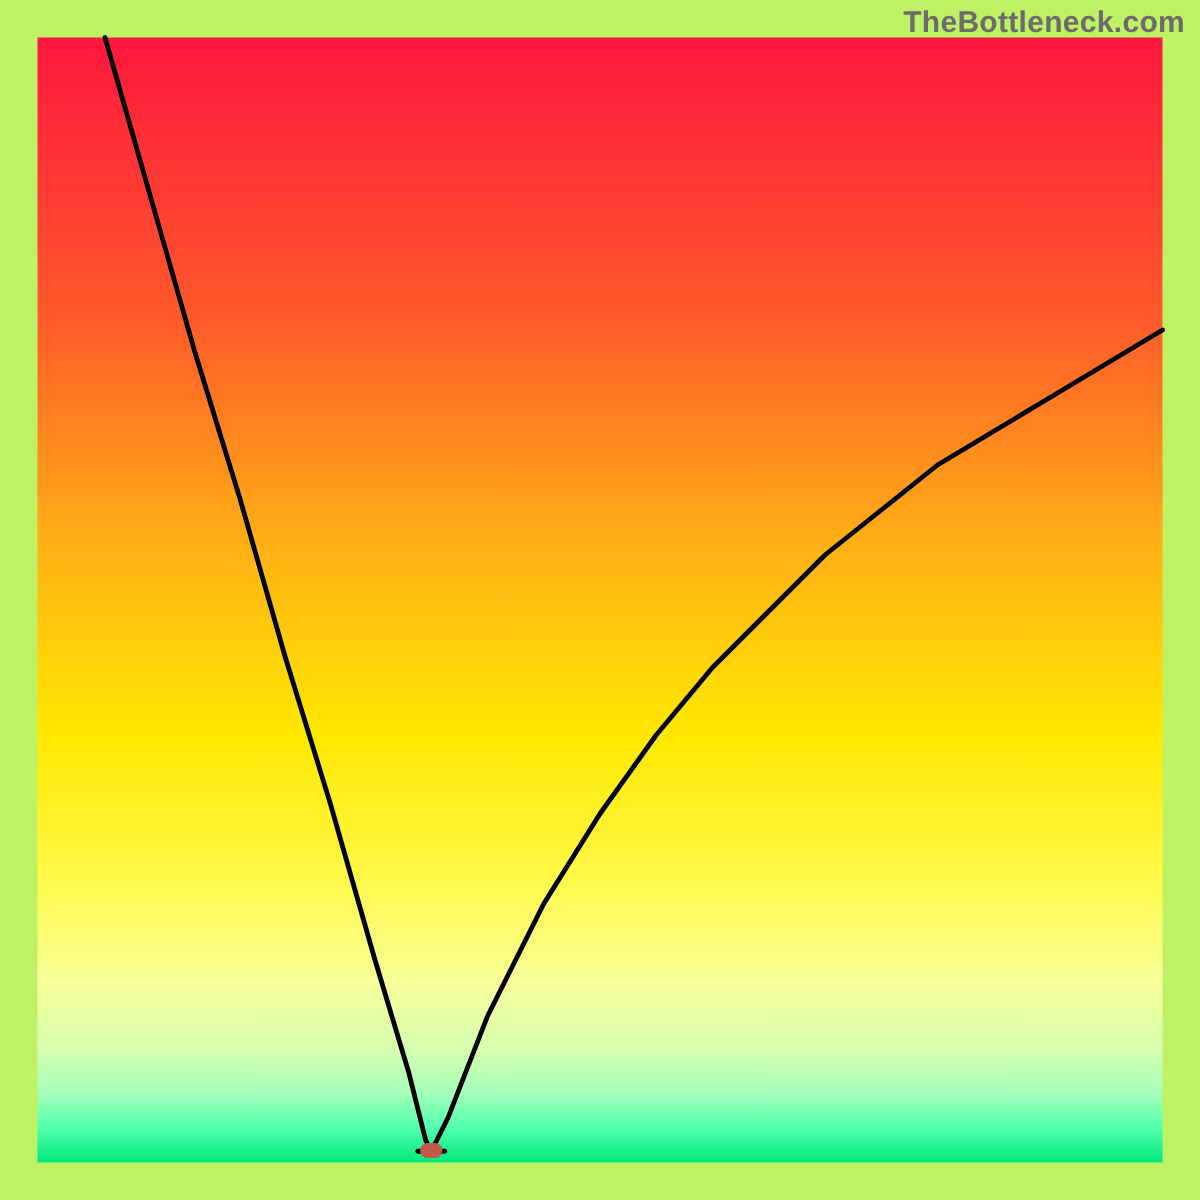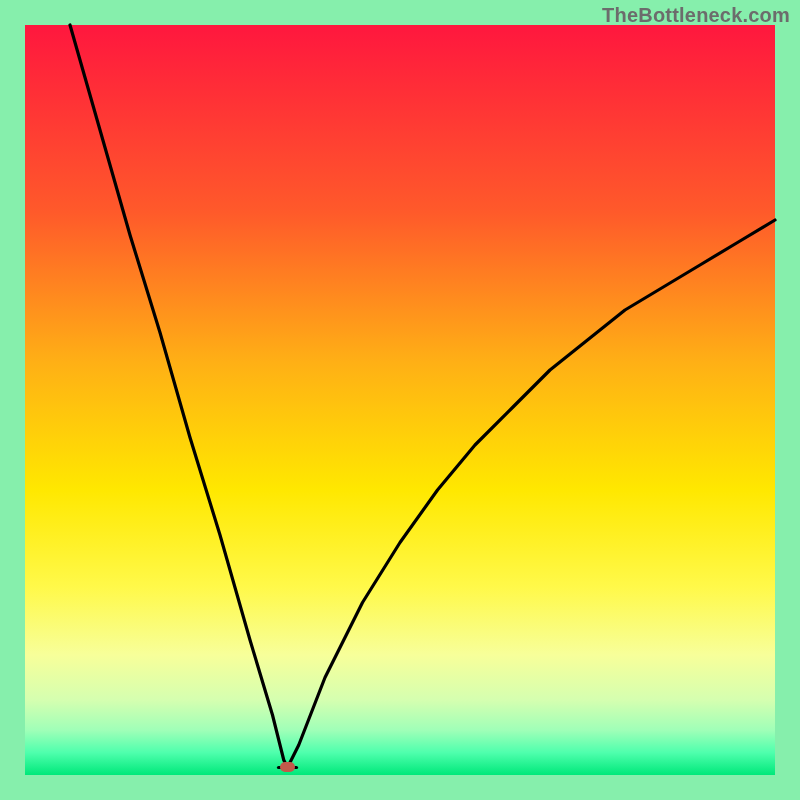--- a/index.html
+++ b/index.html
@@ -1,21 +1,21 @@
 <!DOCTYPE html>
 <html><head>
 <meta charset="utf-8">
 <style>
   * { margin: 0; padding: 0; box-sizing: border-box; }
   html, body { width: 800px; height: 800px; overflow: hidden; background: #000; }
   .frame {
     position: relative;
     width: 800px;
     height: 800px;
-    background: #86efac;
+    background: #bef264;
   }
   .plot-area {
     position: absolute;
     left: 25px;
     top: 25px;
     width: 750px;
     height: 750px;
     background: linear-gradient(to bottom,
       #ff173e 0%,
       #ff5a2a 25%,

